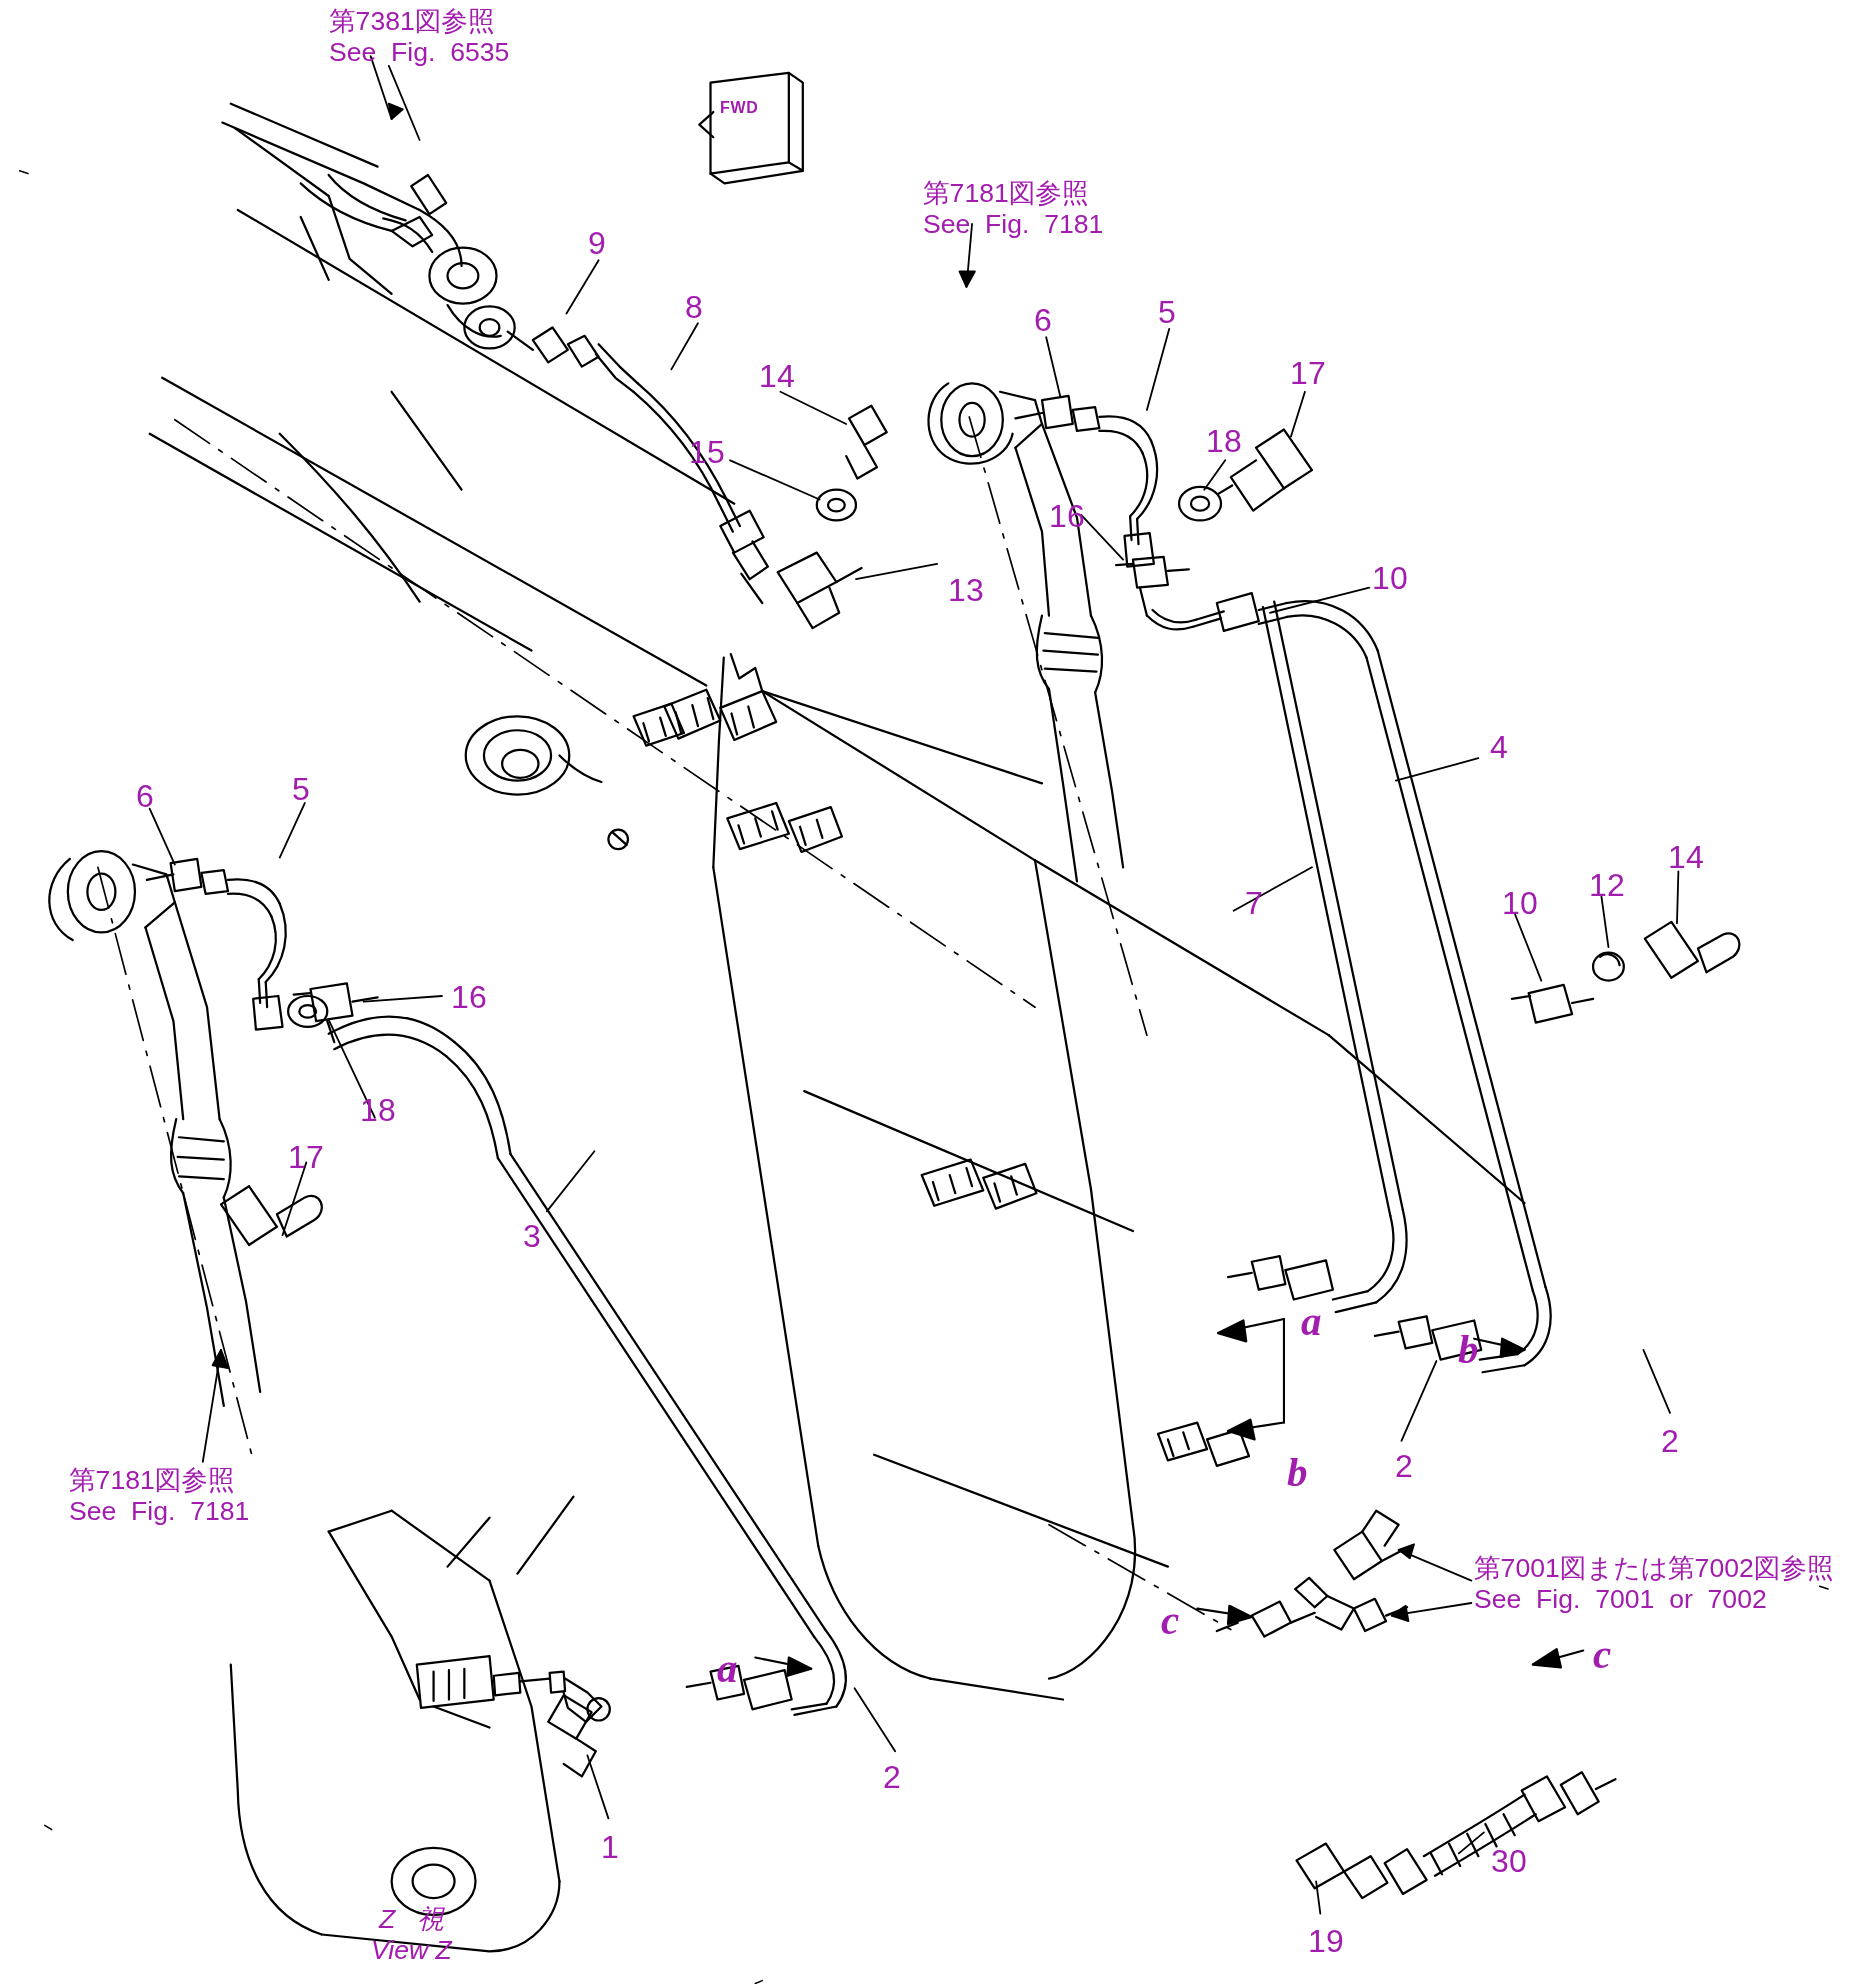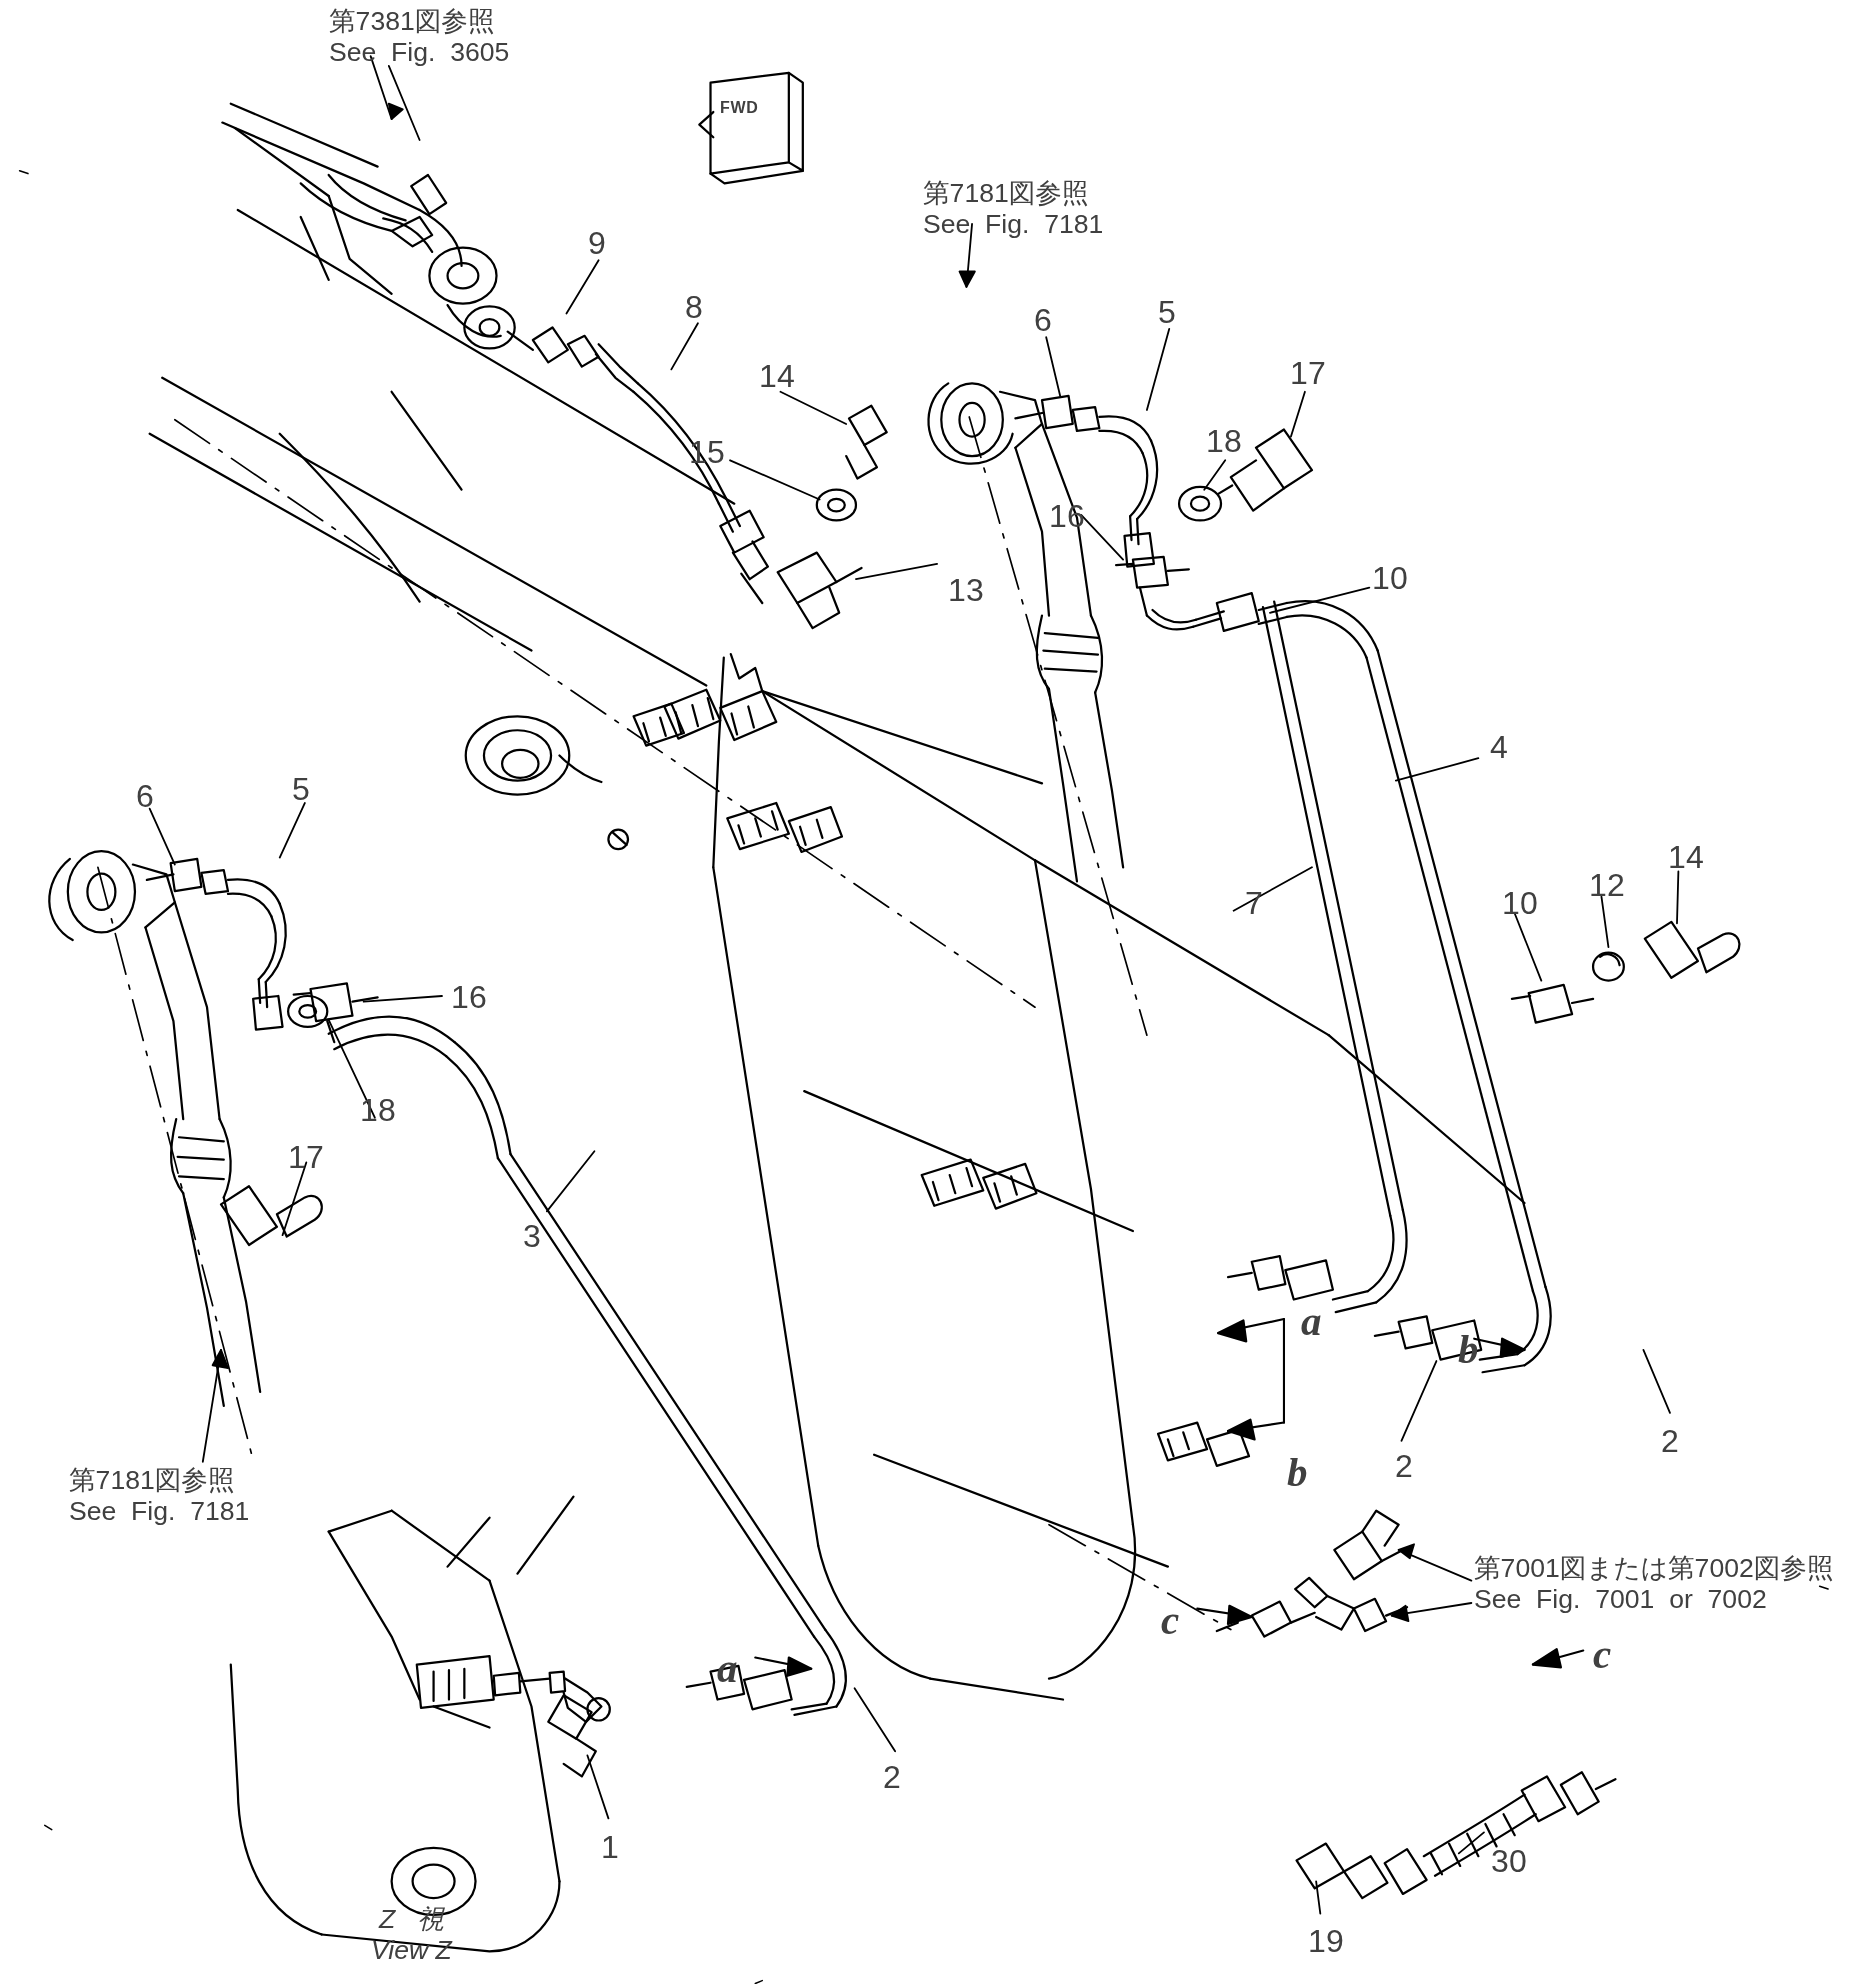--- a/index.html
+++ b/index.html
@@ -19,21 +19,21 @@
   }
   #sheet svg.art {
     position: absolute;
     left: 0;
     top: 0;
     width: 1863px;
     height: 1985px;
   }
   .lbl {
     position: absolute;
-    color: #404040;
+    color: #a21caf;
     white-space: pre;
     line-height: 1.18;
   }
   .num {
     font-size: 32px;
     font-weight: normal;
     letter-spacing: 0.3px;
   }
   .ref {
     font-size: 26.6px;
@@ -463,21 +463,21 @@
 
       <g stroke-width="2.2">
         <path d="M28 244 L40 248"></path>
         <path d="M2602 2268 L2614 2272"></path>
         <path d="M64 2610 L74 2616"></path>
         <path d="M1080 2836 L1090 2832"></path>
       </g>
     </g>
   </svg>
 
-  <div class="lbl ref" style="left:329px; top:5.6px;"><span>第7381図参照</span><br><span>See  Fig.  3605</span></div>
+  <div class="lbl ref" style="left:329px; top:5.6px;"><span>第7381図参照</span><br><span>See  Fig.  6535</span></div>
 
   <div class="lbl ref" style="left:923px; top:178px;"><span>第7181図参照</span><br><span>See  Fig.  7181</span></div>
 
   <div class="lbl ref" style="left:69px; top:1465px;"><span>第7181図参照</span><br><span>See  Fig.  7181</span></div>
 
   <div class="lbl ref" style="left:1474px; top:1553px;"><span>第7001図または第7002図参照</span><br><span>See  Fig.  7001  or  7002</span></div>
 
   <div class="lbl viewz" style="left:371px; top:1904px; text-align:center;font-style:italic;"><span>Z   視</span><br><span>View Z</span></div>
 
   <div class="lbl fwd" style="left:720px; top:99px;">FWD</div>

